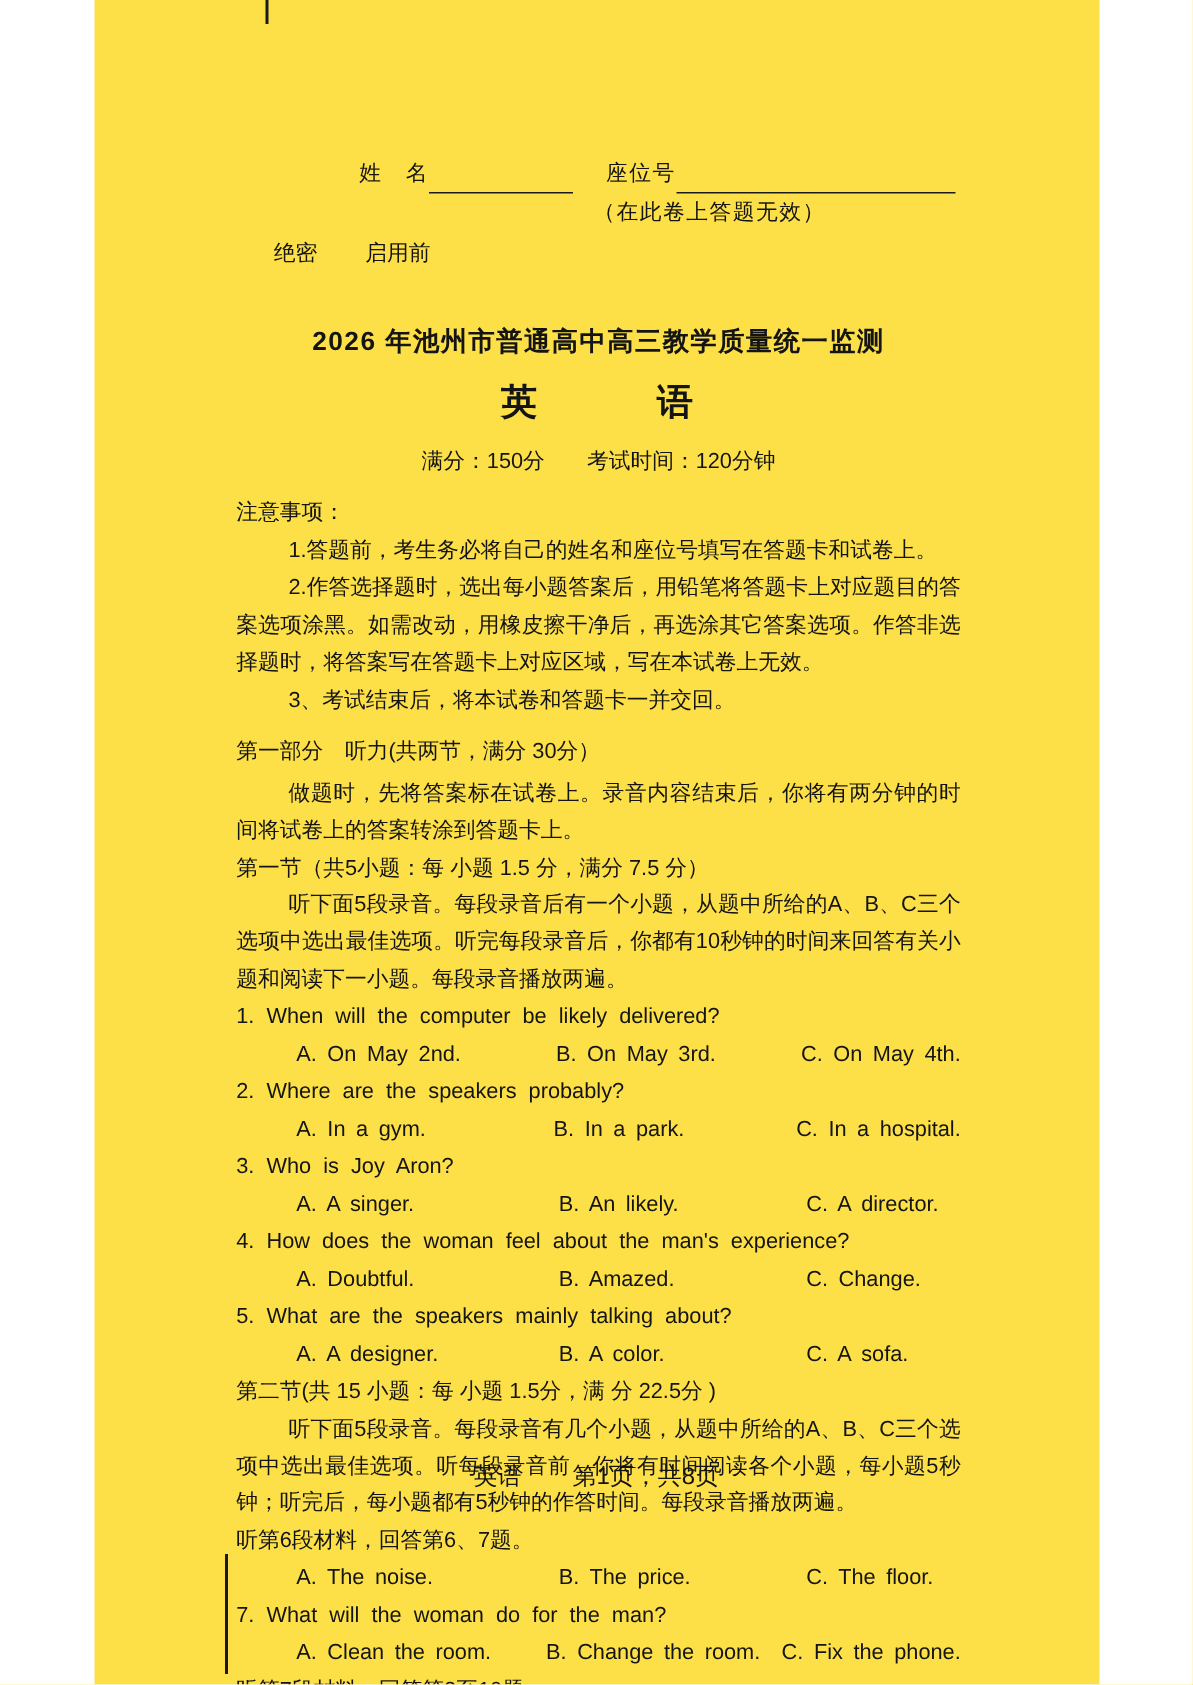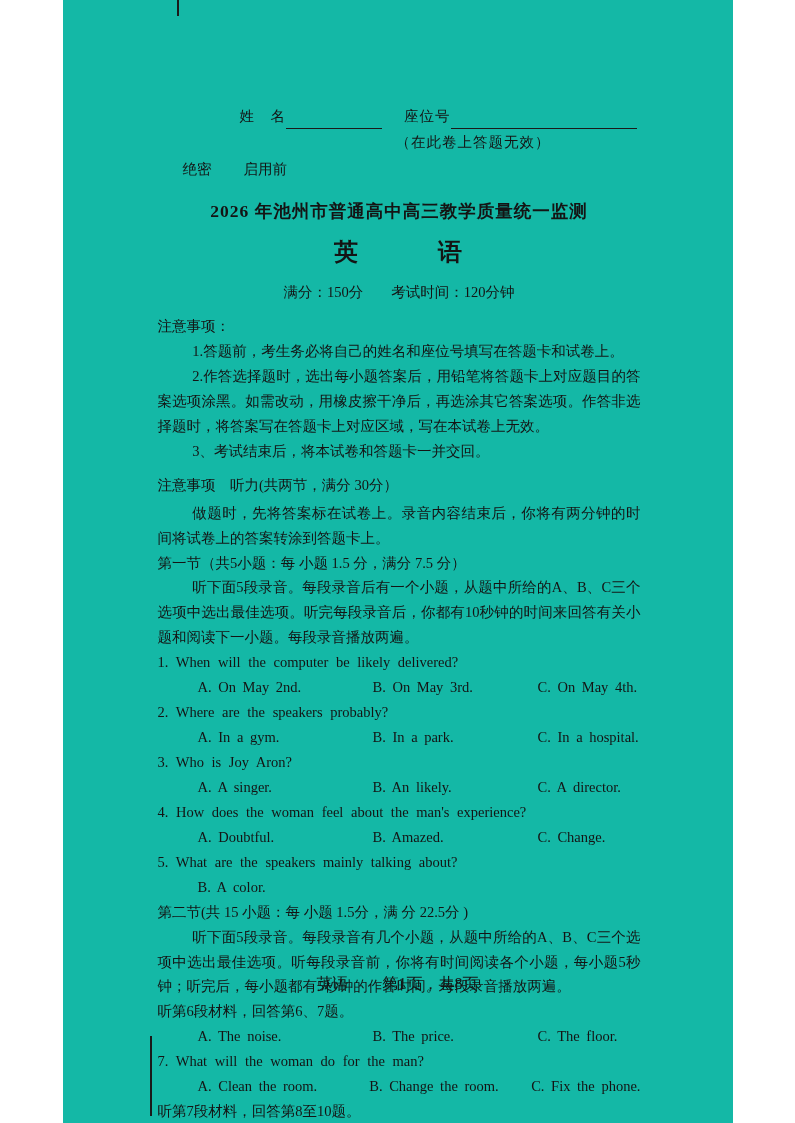--- a/index.html
+++ b/index.html
@@ -2,22 +2,22 @@
 <html><head>
 <meta charset="utf-8">
 <style>
   * { margin: 0; padding: 0; box-sizing: border-box; }
   html, body { background: #ffffff; }
   .page {
     position: relative;
     width: 670px;
     height: 1123px;
     margin: 0 auto;
-    background: #14b8a6;
-    font-family: Liberation Serif, serif;
+    background: #fde047;
+    font-family: Liberation Sans, sans-serif;
     color: #141414;
     overflow: hidden;
   }
   .scan-mark {
     position: absolute;
     width: 2px;
     background: #1a1a1a;
   }
   .scan-mark.top { left. : 0; left: 114px; top: 0; height: 16px; }
   .scan-mark.bottom { left: 87px; top: 1036px; height: 80px; }
@@ -44,21 +44,21 @@
   .uline.short { width: 96px; margin-right: 22px; }
   .uline.long  { width: 186px; }
   .invalid-note { margin-left: 238px; margin-top: 1px; letter-spacing: 1px; }
   .secret-row { margin-left: 25px; margin-top: 2px; }
   .secret-row .gap { display: inline-block; width: 32px; }
   .title {
     text-align: center;
     font-size: 17.5px;
     font-weight: bold;
     letter-spacing: 1px;
-    margin-top: 14px;
+    margin-top: 30px;
   }
   .subject {
     text-align: center;
     font-size: 24px;
     font-weight: bold;
     letter-spacing: 2px;
     margin-top: 6px;
   }
   .score-row {
     display: flex;
@@ -120,21 +120,21 @@
     <div class="score-row">
       <span>满分：150分</span>
       <span>考试时间：120分钟</span>
     </div>
 
     <div class="para mt-md">注意事项：</div>
     <div class="para indent">1.答题前，考生务必将自己的姓名和座位号填写在答题卡和试卷上。</div>
     <div class="para indent">2.作答选择题时，选出每小题答案后，用铅笔将答题卡上对应题目的答案选项涂黑。如需改动，用橡皮擦干净后，再选涂其它答案选项。作答非选择题时，将答案写在答题卡上对应区域，写在本试卷上无效。</div>
     <div class="para indent">3、考试结束后，将本试卷和答题卡一并交回。</div>
 
-    <div class="para mt-md">注意事项　听力(共两节，满分 30分）</div>
+    <div class="para mt-md">第一部分　听力(共两节，满分 30分）</div>
     <div class="para indent mt-sm">做题时，先将答案标在试卷上。录音内容结束后，你将有两分钟的时间将试卷上的答案转涂到答题卡上。</div>
 
     <div class="para">第一节（共5小题：每 小题 1.5 分，满分 7.5 分）</div>
     <div class="para indent">听下面5段录音。每段录音后有一个小题，从题中所给的A、B、C三个选项中选出最佳选项。听完每段录音后，你都有10秒钟的时间来回答有关小题和阅读下一小题。每段录音播放两遍。</div>
 
     <div class="q-block">
       <div class="en">1. When will the computer be likely delivered?</div>
       <div class="opts-row">
         <span class="opt opt-a">A. On May 2nd.</span>
         <span class="opt opt-b">B. On May 3rd.</span>
@@ -165,21 +165,23 @@
       <div class="opts-row">
         <span class="opt opt-a">A. Doubtful.</span>
         <span class="opt opt-b">B. Amazed.</span>
         <span class="opt opt-c">C. Change.</span>
       </div>
     </div>
 
     <div class="q-block">
       <div class="en">5. What are the speakers mainly talking about?</div>
       <div class="opts-row">
+        <span class="opt opt-a">A. A designer.</span>
         <span class="opt opt-b">B. A color.</span>
+        <span class="opt opt-c">C. A sofa.</span>
       </div>
     </div>
 
     <div class="para">第二节(共 15 小题：每 小题 1.5分，满 分 22.5分 )</div>
     <div class="para indent">听下面5段录音。每段录音有几个小题，从题中所给的A、B、C三个选项中选出最佳选项。听每段录音前，你将有时间阅读各个小题，每小题5秒钟；听完后，每小题都有5秒钟的作答时间。每段录音播放两遍。</div>
 
     <div class="para">听第6段材料，回答第6、7题。</div>
 
     <div class="q-block">
       <div class="opts-row">

